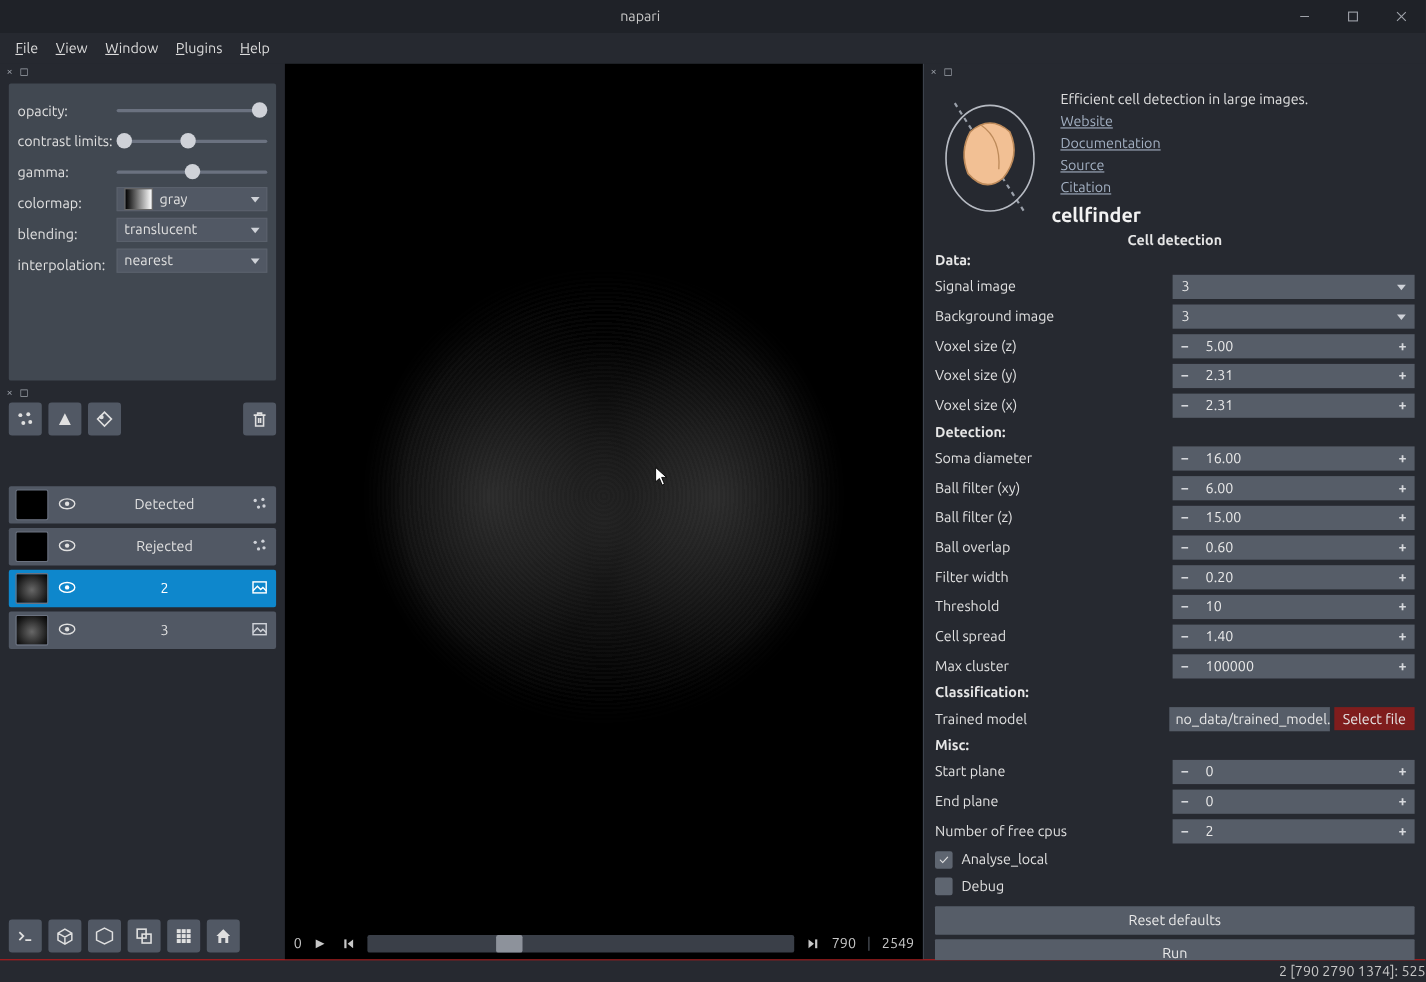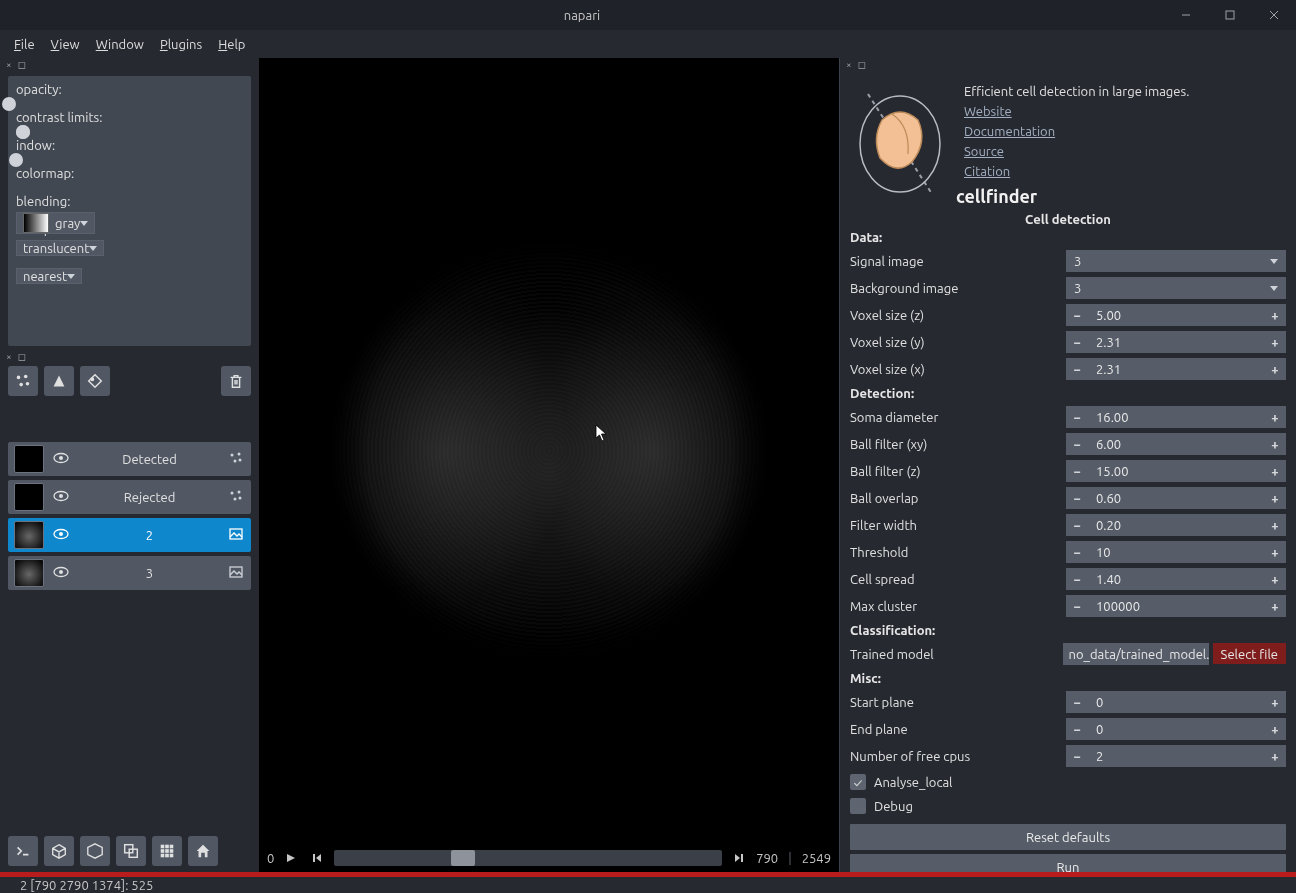--- a/index.html
+++ b/index.html
@@ -21,21 +21,21 @@
   
   .main{display:flex;height:calc(893px - 30px - 28px - 21px);}
   .leftcol{width:259px;display:flex;flex-direction:column;}
   .centercol{flex:1;display:flex;flex-direction:column;background:#000;}
   .rightcol{width:457px;display:flex;flex-direction:column;border-left:1px solid #3c424c;}
   
   .dockhdr{height:14px;display:flex;align-items:center;gap:6px;padding:2px 6px;color:#9ea3ab;}
   .dockhdr span{font-size:10px;line-height:10px;cursor:pointer;}
   
   .panel{background:var(--bg3);margin:4px 8px;border-radius:2px;padding:6px 8px;color:var(--text);flex:1;}
-  .ctrl-row{display:flex;align-items:flex-start;height:26px;margin-bottom:2px;flex-direction:column;}
+  .ctrl-row{display:flex;align-items:flex-end;height:26px;margin-bottom:2px;}
   .ctrl-row .lbl{width:90px;color:var(--text);}
   .slider{flex:1;height:16px;position:relative;}
   .slider .track{position:absolute;top:7px;left:0;right:0;height:3px;background:#6b7280;border-radius:2px;}
   .slider .thumb{position:absolute;top:1px;width:14px;height:14px;border-radius:50%;background:#cfd2d8;}
   .rangeslider .thumb2{position:absolute;top:1px;width:14px;height:14px;border-radius:50%;background:#cfd2d8;}
   .combo{flex:1;height:22px;background:var(--bg4);border:1px solid #5a616c;display:flex;align-items:center;padding:0 6px;color:var(--text);position:relative;margin-top:32px;}
   .combo .arrow{margin-left:auto;border-left:4px solid transparent;border-right:4px solid transparent;border-top:5px solid #cfd2d8;}
   .gradswatch{width:26px;height:20px;background:linear-gradient(90deg,#000,#fff);margin-right:6px;border:1px solid #666;}
   
   .layerlist-wrap{display:flex;flex-direction:column;margin:0 8px 8px 8px;gap:44px;}
@@ -91,21 +91,21 @@
   .nspin .val{flex:1;padding:0 8px;color:#eaeaea;}
   .sel{height:22px;background:#565d68;display:flex;align-items:center;padding:0 8px;position:relative;color:#e6e6e6;}
   .sel .arrow{margin-left:auto;border-left:4px solid transparent;border-right:4px solid transparent;border-top:5px solid #cfd2d8;}
   .textin{height:22px;background:#565d68;padding:0 6px;color:#e6e6e6;display:flex;align-items:center;overflow:hidden;white-space:nowrap;}
   .btn{height:26px;background:#565d68;display:flex;align-items:center;justify-content:center;color:#eaeaea;cursor:pointer;border-radius:1px;}
   .chkrow{display:flex;align-items:center;height:24px;gap:8px;}
   .chk{width:16px;height:16px;background:#5e6570;border-radius:2px;display:flex;align-items:center;justify-content:center;}
   .chk.checked::after{content:"✓";font-size:12px;color:#e6e6e6;}
   .filebtn{height:21px;background:#7f1d1d;padding:0 8px;display:flex;align-items:center;color:#e6e6e6;margin-left:4px;cursor:pointer;}
   
-  .status{height:21px;background:var(--bg);border-top:5px solid #b91c1c;color:#c7c7c7;display:flex;align-items:center;padding:0 20px;font-size:12px;}
+  .status{height:21px;background:var(--bg);border-top:1px solid #b91c1c;color:#c7c7c7;display:flex;align-items:center;padding:0 0;font-size:12px;justify-content:flex-end;}
   
   ::-webkit-scrollbar{width:10px;background:#2a2d34;}
   ::-webkit-scrollbar-thumb{background:#4c525c;}
 </style>
 </head>
 <body>
 
 <div class="titlebar">
   <div class="title">napari</div>
   <div class="winbtn">
@@ -150,21 +150,21 @@
       </div>
       <div class="ctrl-row">
         <div class="lbl">contrast limits:</div>
         <div class="slider rangeslider">
             <div class="track"></div>
             <div class="thumb" style="left:0;"></div>
             <div class="thumb2" style="left:42%;"></div>
           </div>
       </div>
       <div class="ctrl-row">
-        <div class="lbl">indow:</div>
+        <div class="lbl">gamma:</div>
         <div class="slider">
             <div class="track"></div>
             <div class="thumb" style="left:calc(50% - 7px);"></div>
           </div>
       </div>
       <div class="ctrl-row">
         <div class="lbl">colormap:</div>
         <div class="combo">
             <div class="gradswatch"></div>
             <span>gray</span>

